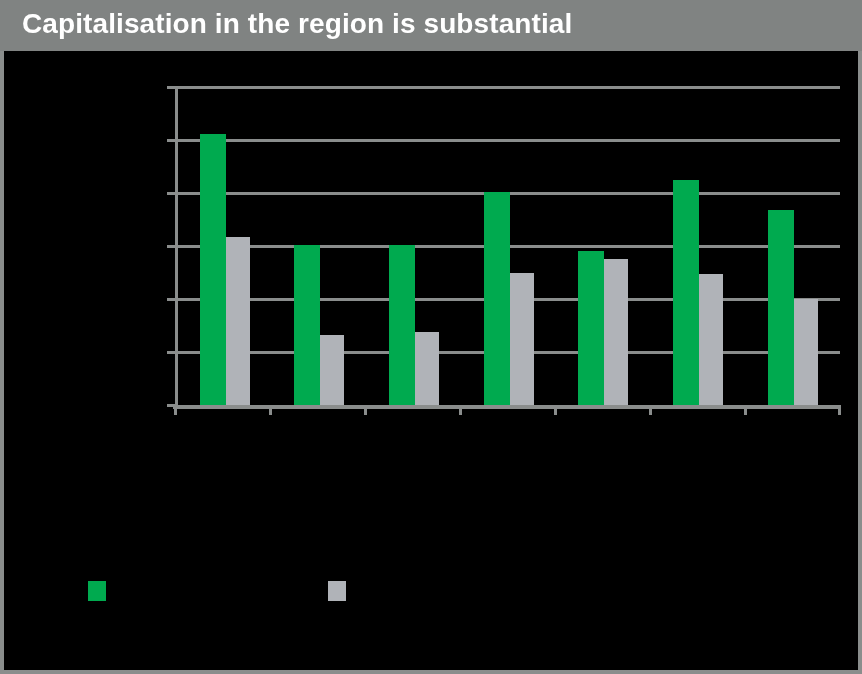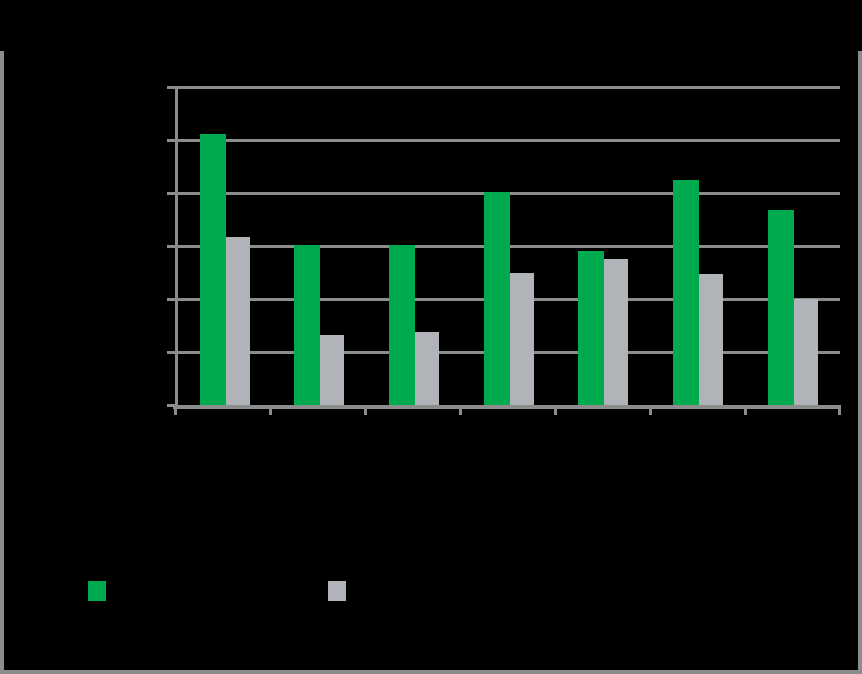--- a/index.html
+++ b/index.html
@@ -130,20 +130,23 @@
     color: #000000;
     white-space: nowrap;
     text-align: center;
   }
 </style>
 </head>
 <body>
 
 <div id="slide">
 
+  <div id="title-bar">
+    <div id="title-text">Capitalisation in the region is substantial</div>
+  </div>
 
   <div id="body-panel"></div>
 
   <div id="chart-area">
 
     <div class="gridline" style="left:173px; top:86px;  width:667px;"></div>
     <div class="gridline" style="left:173px; top:139px; width:667px;"></div>
     <div class="gridline" style="left:173px; top:192px; width:667px;"></div>
     <div class="gridline" style="left:173px; top:245px; width:667px;"></div>
     <div class="gridline" style="left:173px; top:298px; width:667px;"></div>

